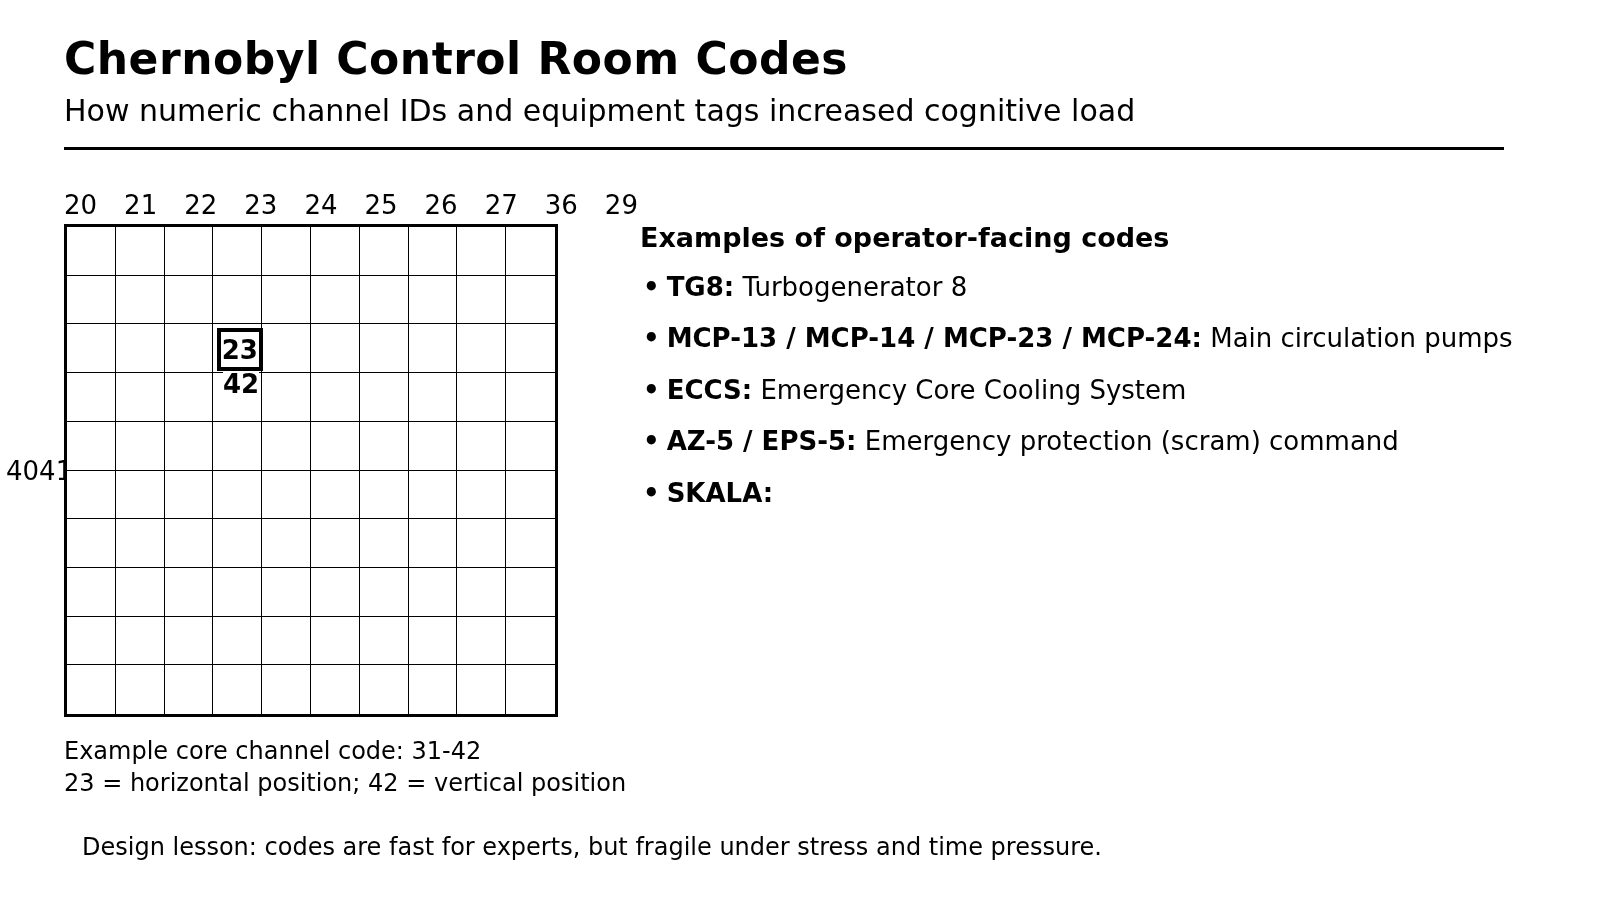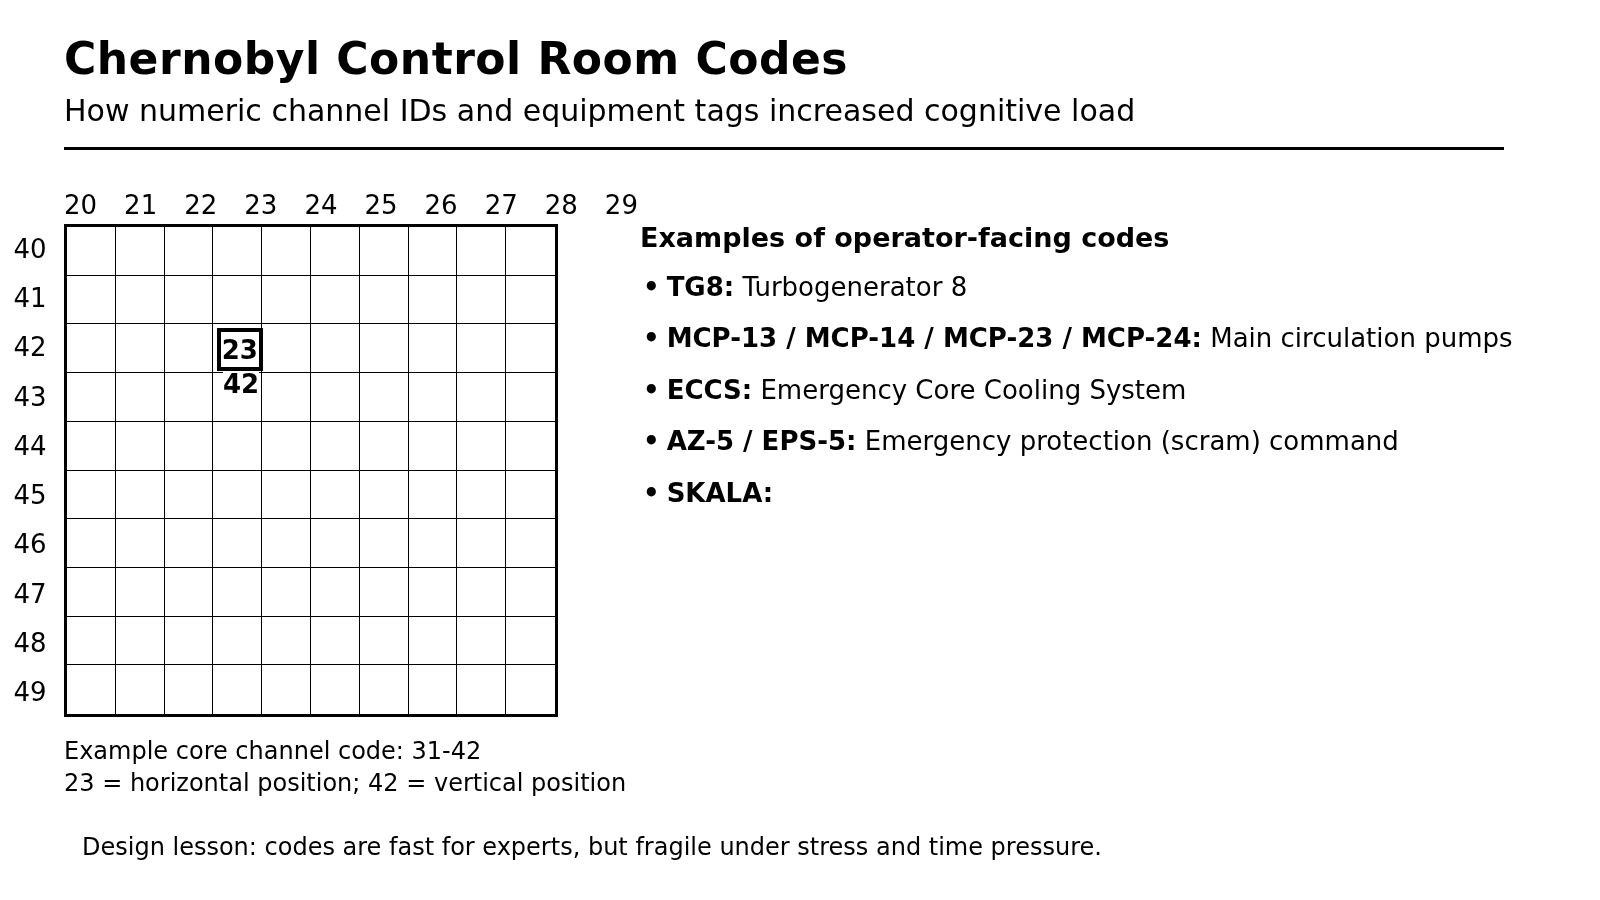--- a/index.html
+++ b/index.html
@@ -34,21 +34,21 @@
     left: 64px; top: 188px; width: 494px; height: 32px;
     display: flex;
     gap: 27px;
   }
   .col-labels span {
     flex: 1; text-align: center;
     font-size: 26px; line-height: 34px;
   }
   .row-labels {
     left: 6px; top: 224px; width: 48px; height: 493px;
-    display: flex; flex-direction: column;
+    display: flex; flex-direction: row;
   }
   .row-labels span {
     flex: 1; display: flex; align-items: center; justify-content: center;
     font-size: 26px;
   }
   .core-grid {
     left: 64px; top: 224px; width: 494px; height: 493px;
     border: 3.5px solid #000000;
     box-sizing: border-box;
     display: grid;
@@ -127,21 +127,21 @@
 
 <div class="abs col-labels" id="col-labels">
     <span>20</span>
     <span>21</span>
     <span>22</span>
     <span>23</span>
     <span>24</span>
     <span>25</span>
     <span>26</span>
     <span>27</span>
-    <span>28</span>
+    <span>36</span>
     <span>29</span>
   </div>
 
 <div class="abs row-labels" id="row-labels">
     <span>40</span>
     <span>41</span>
     <span>42</span>
     <span>43</span>
     <span>44</span>
     <span>45</span>

